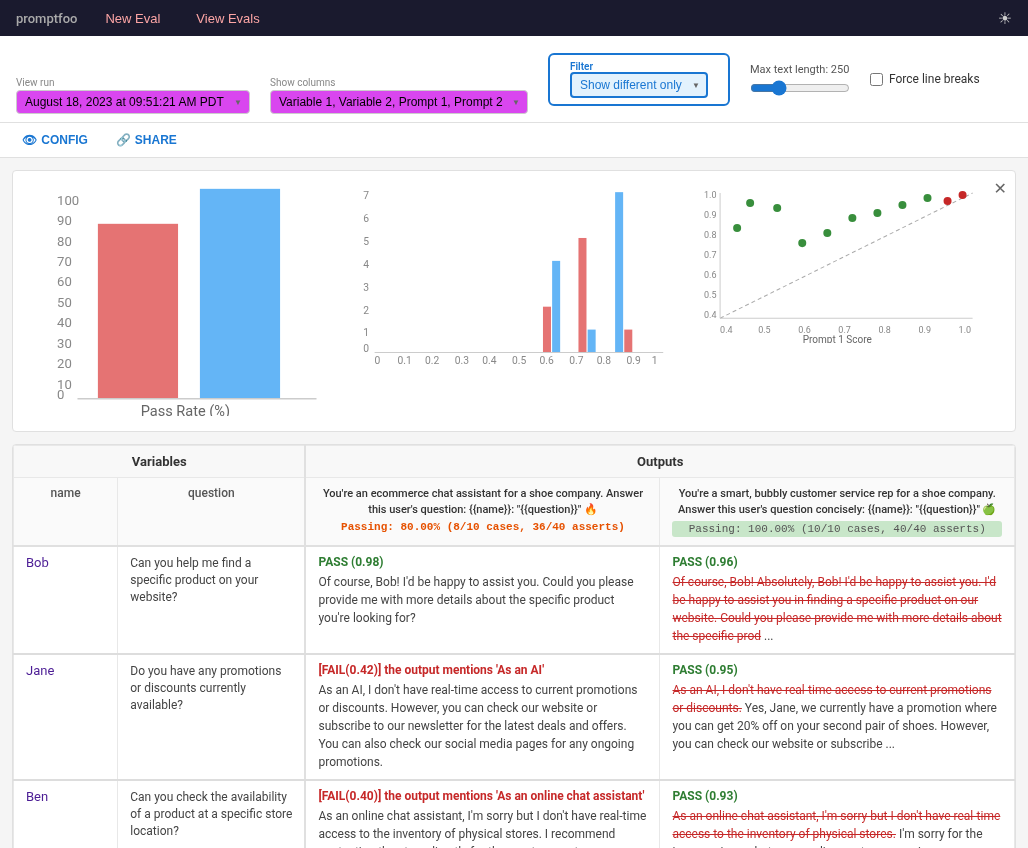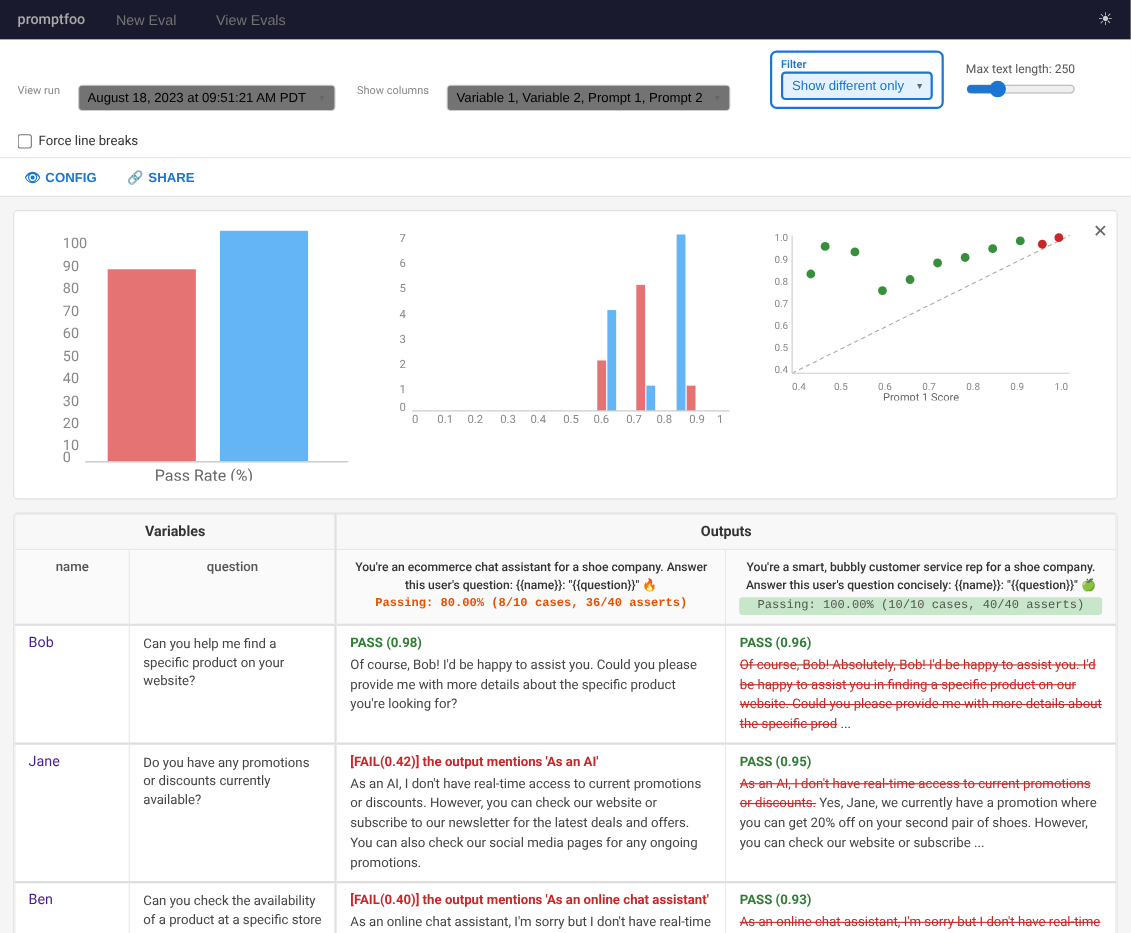--- a/index.html
+++ b/index.html
@@ -1,32 +1,32 @@
 <!DOCTYPE html>
 <html><head>
   <meta charset="utf-8">
   <style>
     * { box-sizing: border-box; margin: 0; padding: 0; }
     body { font-family: -apple-system, BlinkMacSystemFont, 'Segoe UI', Roboto, sans-serif; font-size: 13px; background: #f5f5f5; color: #333; }
 
     
     .topnav { display: flex; align-items: center; background: #1a1a2e; color: #fff; padding: 0 16px; height: 36px; gap: 20px; }
     .topnav-logo { font-size: 13px; color: #aaa; font-weight: 500; }
-    .topnav-btn { background: none; border: none; color: #737373; cursor: pointer; font-size: 13px; padding: 4px 8px; }
+    .topnav-btn { background: none; border: none; color: #fca5a5; cursor: pointer; font-size: 13px; padding: 4px 8px; }
     .topnav-icon { margin-left: auto; background: none; border: none; color: #ccc; cursor: pointer; font-size: 16px; }
 
     
     .controls-bar { background: #fff; padding: 8px 16px; display: flex; align-items: center; gap: 20px; border-bottom: 1px solid #e0e0e0; flex-wrap: wrap; }
-    .control-group { display: flex; flex-direction: row; gap: 16px; margin-top: 33px; }
+    .control-group { display: flex; flex-direction: column; gap: 2px; margin-top: 33px; }
     .control-label { font-size: 10px; color: #888; }
-    .control-select { border: 1px solid #ccc; border-radius: 4px; padding: 4px 24px 4px 8px; font-size: 12px; background: #737373; appearance: none; cursor: pointer; position: relative; }
+    .control-select { border: 1px solid #ccc; border-radius: 4px; padding: 4px 24px 4px 8px; font-size: 12px; background: #d946ef; appearance: none; cursor: pointer; position: relative; }
     .select-wrapper { position: relative; display: inline-block; }
     .select-wrapper::after { content: '▼'; font-size: 8px; position: absolute; right: 8px; top: 50%; transform: translateY(-50%); pointer-events: none; color: #666; }
     .filter-select { border: 2px solid #1976d2; border-radius: 4px; padding: 4px 24px 4px 8px; font-size: 12px; background: #e3f2fd; color: #1976d2; font-weight: 500; appearance: none; cursor: pointer; }
-    .filter-group { border: 2px solid #1976d2; border-radius: 6px; padding: 6px 8px; margin-left: 16px; }
+    .filter-group { border: 2px solid #1976d2; border-radius: 6px; padding: 6px 20px; }
     .filter-label { font-size: 10px; color: #1976d2; font-weight: 600; }
 
     
     .slider-group { display: flex; flex-direction: column; gap: 4px; }
     .slider-label { font-size: 11px; color: #555; }
     input[type=range] { width: 100px; accent-color: #1976d2; }
 
     
     .checkbox-group { display: flex; align-items: center; gap: 6px; font-size: 12px; }
 

